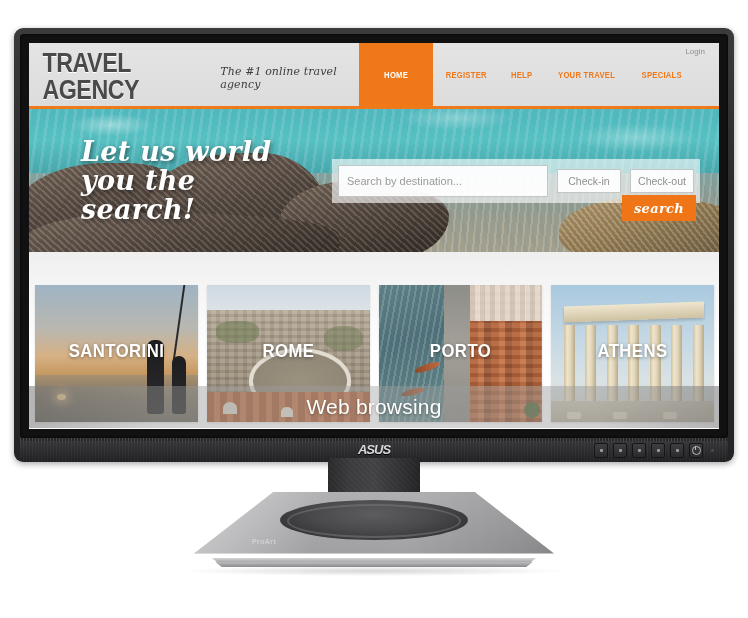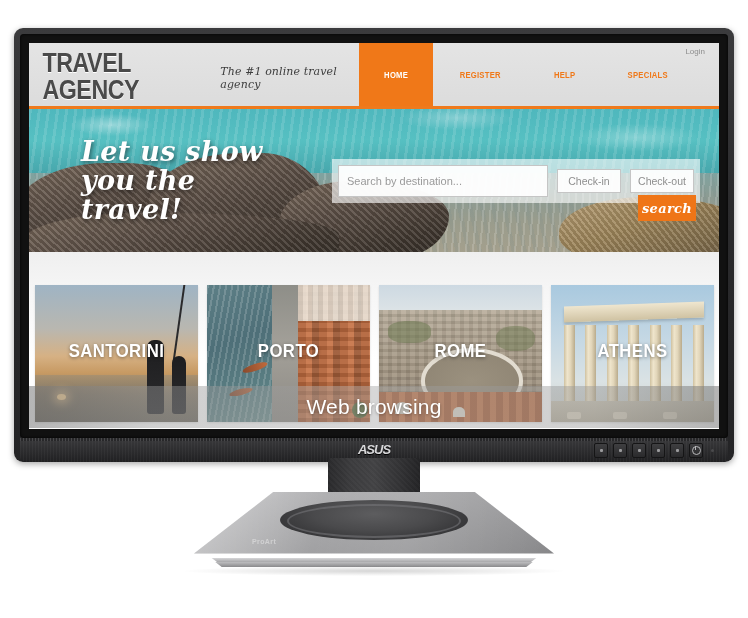--- a/index.html
+++ b/index.html
@@ -203,21 +203,21 @@
     border:1px solid #c5c5c5;color:#9a9a9a;font-size:11px;
     display:flex;align-items:center;padding:0 8px;box-sizing:border-box;
   }
   .date-field{
     width:64px;height:24px;margin-left:9px;background:rgba(255,255,255,.92);
     border:1px solid #c5c5c5;color:#8e8e8e;font-size:10.5px;
     display:flex;align-items:center;justify-content:center;box-sizing:border-box;
   }
   #search-button{
     position:absolute;right:4px;top:36px;
-    width:58px;height:26px;background:#ef7517;
+    width:74px;height:26px;background:#ef7517;
     color:#fff;font-family:"DejaVu Serif",serif;font-style:italic;font-weight:bold;
     font-size:13px;display:flex;align-items:center;justify-content:center;
     letter-spacing:.3px;
   }
 
   
   #dest-section{
     position:relative;width:100%;height:180px;
     background:linear-gradient(180deg,#efefef 0%,#f6f6f6 22%,#ffffff 60%,#ffffff 100%);
     display:flex;align-items:flex-start;justify-content:center;gap:9px;padding-top:33px;
@@ -390,39 +390,42 @@
               <span>HOME</span>
             </div>
             <div id="nav-rest">
               <div class="nav-item">
                 <span>REGISTER</span>
               </div>
               <div class="nav-item">
                 <span>HELP</span>
               </div>
               <div class="nav-item">
+                <span>YOUR TRAVEL</span>
+              </div>
+              <div class="nav-item">
                 <span>SPECIALS</span>
               </div>
             </div>
           </div>
         </div>
         <div id="header-rule"></div>
 
         <div id="hero">
           <div class="hero-water"></div>
           <div class="hero-water2"></div>
           <div class="rock" id="rock-a"></div>
           <div class="rock" id="rock-b"></div>
           <div class="rock" id="rock-c"></div>
           <div class="rock" id="rock-d"></div>
           <div class="rock" id="rock-e"></div>
 
           <div id="hero-headline">
-            <div>Let us show</div>
-            <div>you the travel!</div>
+            <div>Let us world</div>
+            <div>you the search!</div>
           </div>
 
           <div id="search-wrap">
             <div id="search-panel">
               <div id="search-input" title="Search by destination...">Search by destination...</div>
               <div class="date-field">Check-in</div>
               <div class="date-field">Check-out</div>
             </div>
             <div id="search-button">search</div>
           </div>
@@ -431,43 +434,43 @@
         <div id="dest-section">
 
           <div class="card" id="card-santorini">
             <div class="bg"></div>
             <div class="sea"></div>
             <div class="sun"></div>
             <div class="mast"></div>
             <div class="umb u1"></div>
             <div class="umb u2"></div>
             <div class="card-label">SANTORINI</div>
-          </div>
-
-          <div class="card" id="card-porto">
-            <div class="water"></div>
-            <div class="quay"></div>
-            <div class="town"></div>
-            <div class="roofstrip"></div>
-            <div class="greenery"></div>
-            <div class="boat"></div>
-            <div class="boat2"></div>
-            <div class="card-label">PORTO</div>
           </div>
 
           <div class="card" id="card-rome">
             <div class="sky"></div>
             <div class="city"></div>
             <div class="park"></div>
             <div class="park2"></div>
             <div class="piazza"></div>
             <div class="roofs"></div>
             <div class="dome"></div>
             <div class="dome2"></div>
             <div class="card-label">ROME</div>
+          </div>
+
+          <div class="card" id="card-porto">
+            <div class="water"></div>
+            <div class="quay"></div>
+            <div class="town"></div>
+            <div class="roofstrip"></div>
+            <div class="greenery"></div>
+            <div class="boat"></div>
+            <div class="boat2"></div>
+            <div class="card-label">PORTO</div>
           </div>
 
           <div class="card" id="card-athens">
             <div class="sky"></div>
             <div class="entab"></div>
             <div class="cols">
               <div class="col"></div>
               <div class="col"></div>
               <div class="col"></div>
               <div class="col"></div>

